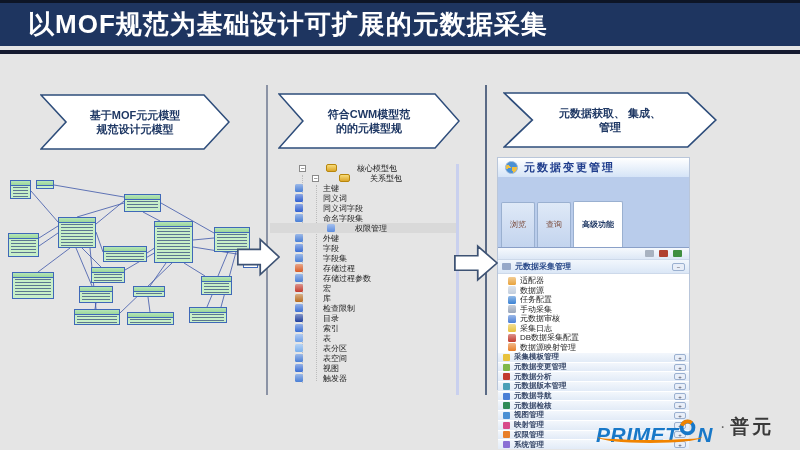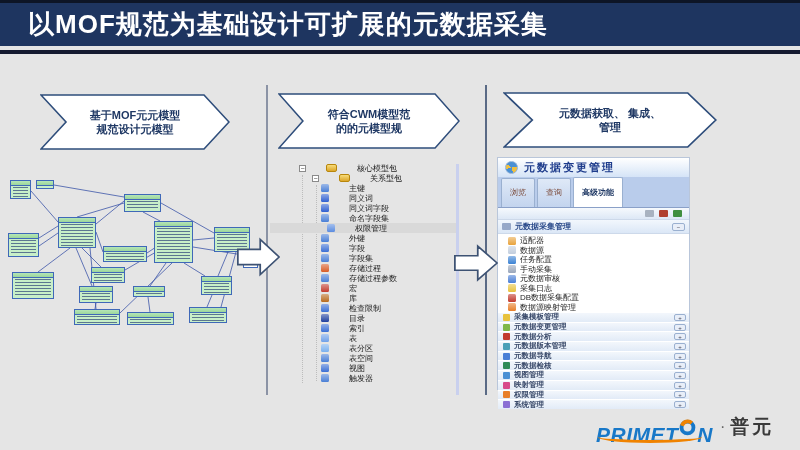--- a/index.html
+++ b/index.html
@@ -39,42 +39,42 @@
   .er-box.plain{background:#ffffff;}
   
   .tree{position:absolute;left:270px;top:163px;width:188px;z-index:2;}
   .guide{position:absolute;width:0;border-left:1px dotted #bcbcbc;z-index:0;}
   .g1{left:32px;top:12px;height:208px;}
   .g2{left:46px;top:22px;height:196px;}
   .tree-row{position:relative;display:flex;align-items:center;height:10px;font-size:8px;
             color:#222;gap:20px;z-index:1;white-space:nowrap;}
   .root-row{margin-left:29px;}
   .sub-row{margin-left:42px;}
-  .titem{margin-left:51px;}
+  .titem{margin-left:25px;}
   .titem.selected{margin-left:0;padding-left:57px;background:#d9d9d9;}
   .exp{flex:0 0 auto;width:7px;height:7px;border:1px solid #8a8a8a;background:#fff;font-size:7px;
        line-height:5px;text-align:center;color:#444;box-sizing:border-box;}
   .pkg{flex:0 0 auto;width:11px;height:8px;background:linear-gradient(#f7dc7a,#dca62a);
        border:1px solid #b8860b;border-radius:2px;box-sizing:border-box;}
   .ticon{flex:0 0 auto;width:8px;height:8px;border-radius:1.5px;
          background-image:linear-gradient(rgba(255,255,255,.45),rgba(255,255,255,0));}
   .tree-edge{position:absolute;left:456px;top:164px;width:3px;height:231px;background:#c9d0ee;z-index:2;}
   
   .app{position:absolute;left:497px;top:157px;width:193px;height:233px;border:1px solid #b9c6da;
        box-sizing:border-box;display:flex;flex-direction:column;background:#fff;z-index:2;}
   .app-title{flex:0 0 19px;display:flex;align-items:center;gap:6px;padding-left:7px;
              background:linear-gradient(#ffffff,#d5e4f7);}
   .globe{width:13px;height:13px;border-radius:50%;border:1px solid #8fb0d8;box-sizing:border-box;
          background:conic-gradient(#4a90d4 0 25%,#f0c040 25% 45%,#4a90d4 45% 70%,#f0c040 70% 85%,#4a90d4 85% 100%);}
   .app-title .t{font-size:11px;font-weight:bold;color:#1e3c8c;letter-spacing:2px;}
   .app-tabs{flex:0 0 14px;background:#b9cceb;display:flex;align-items:flex-end;padding-left:3px;
             gap:2px;border-bottom:1px solid #8aa0c8;}
-  .tab{font-size:8px;height:12px;line-height:12px;padding:8px 8px;
+  .tab{font-size:8px;height:12px;line-height:12px;padding:16px 8px;
        background:linear-gradient(#dfe9f7,#c3d4ee);border:1px solid #9ab0d0;border-bottom:none;
-       border-radius:2px 2px 0 0;color:#774433;white-space:nowrap;}
+       border-radius:2px 2px 0 0;color:#774433;white-space:nowrap;margin-top:24px;}
   .tab.active{background:#ffffff;color:#1f3864;font-weight:bold;height:13px;line-height:13px;}
   .app-toolbar{flex:0 0 11px;background:linear-gradient(#f6f9fd,#dde8f6);display:flex;
                align-items:center;justify-content:flex-end;gap:5px;padding-right:7px;
                border-bottom:1px solid #cdd9ea;}
   .tb-icon{width:9px;height:7px;border-radius:1px;}
   .panel-hd{flex:0 0 13px;display:flex;align-items:center;gap:4px;padding:0 4px;
             background:linear-gradient(#f2f7fd,#dbe7f6);border-bottom:1px solid #cdd9ea;}
   .panel-hd .ic{width:9px;height:7px;background:#96a8c8;border-radius:1px;}
   .panel-hd .t{font-size:8px;font-weight:bold;color:#2a4a8a;flex:1;}
   .mini-btn{width:13px;height:8px;font-size:6px;line-height:6px;text-align:center;

